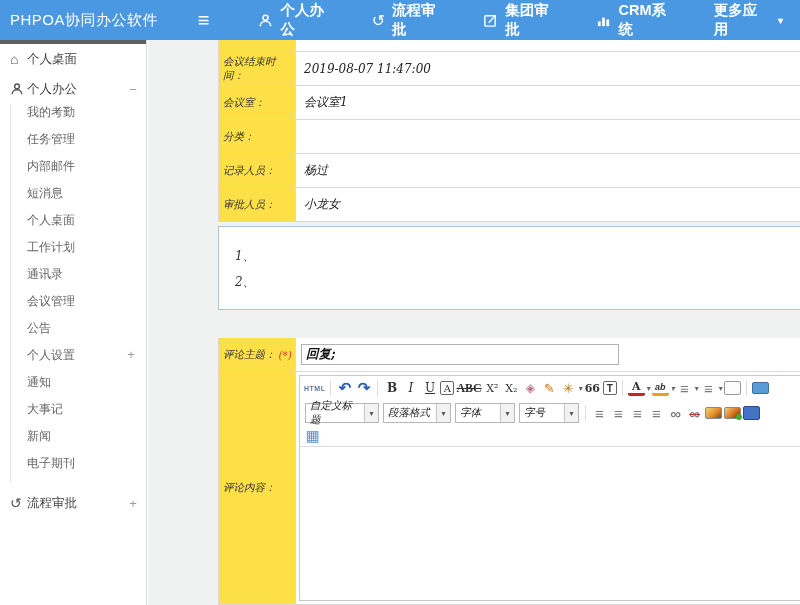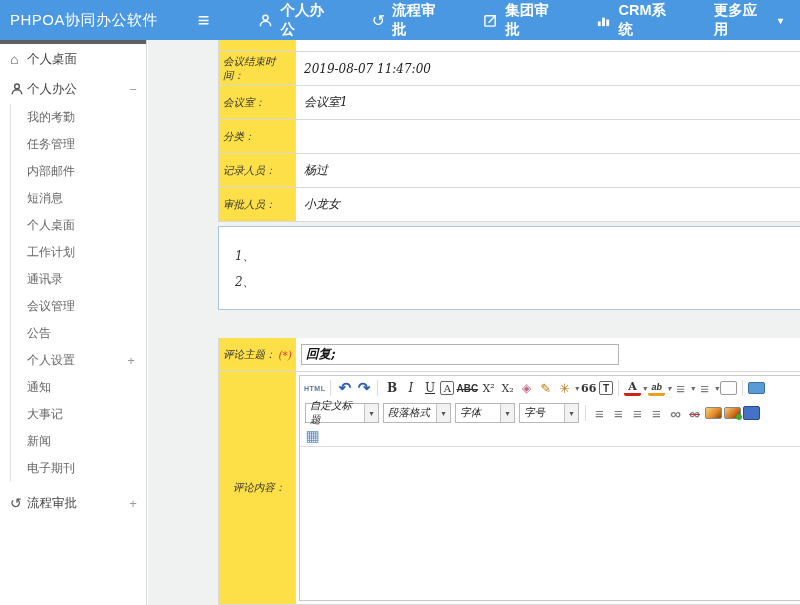--- a/index.html
+++ b/index.html
@@ -21,21 +21,21 @@
   
   .sidebar { position:absolute; left:0; top:40px; width:147px; height:565px;
              background:#fff; border-right:1px solid #d8d8d8; overflow:hidden; }
   .side-strip { height:4px; background:#5f5f5f; }
   .side-item { display:flex; align-items:center; height:30px; padding-left:10px;
                font-size:12.5px; color:#444; cursor:pointer; }
   .side-item .s-icon { width:17px; font-size:14px; color:#555; display:inline-flex; align-items:center; }
   .side-item .s-label { flex:1; }
   .side-item .s-toggle { width:26px; color:#999; font-size:13px; text-align:center; }
   .sub-group { margin-left:10px; border-left:1px solid #e2e2e2; }
-  .sub-item { display:flex; align-items:center; height:27px; padding-left:16px;
+  .sub-item { display:flex; height:27px; padding-left:16px;
               font-size:12px; color:#666; cursor:pointer; }
   .sub-item .s-label { flex:1; }
   .sub-item .s-toggle { width:30px; color:#999; font-size:13px; text-align:center; }
 
   
   .content { position:absolute; left:148px; top:40px; width:652px; height:565px;
              background:#f0f1f1; overflow:hidden; }
   .serifcn { font-family:"DejaVu Serif", serif; font-style:italic; }
 
   .form-table { position:absolute; left:70px; top:0; width:640px; background:#fff;
@@ -73,21 +73,21 @@
             cursor:pointer; border-radius:2px; }
   .tb-sep { width:1px; height:16px; background:#ddd; margin:0 4px; }
   .g-blue { color:#2e5fb7; font-size:15px; font-weight:bold; }
   .g-gray { color:#7c7c7c; font-size:15px; font-weight:bold; }
   .g-html { font-size:7px; color:#5a7a9a; font-weight:bold; letter-spacing:0.5px; }
   .g-serif { font-family:"DejaVu Serif", serif; }
   .g-bold { font-weight:bold; }
   .g-ital { font-style:italic; }
   .g-und { text-decoration:underline; }
   .g-boxed { border:1px solid #666; font-size:10px; height:14px; min-width:14px; }
-  .g-strike { text-decoration:line-through; font-size:10px; font-weight:bold; }
+  .g-strike { text-decoration:line-through; font-size:12px; font-weight:bold;font-family:Liberation Serif, serif; }
   .g-small { font-size:11px; }
   .g-pink { color:#c06a8a; font-size:12px; }
   .g-orange { color:#c07818; font-size:13px; }
   .g-fontcolor { font-family:"DejaVu Serif", serif; font-weight:bold;
                  border-bottom:3px solid #cc2222; height:15px; font-size:11px; }
   .g-highlight { font-size:9px; font-weight:bold; border-bottom:3px solid #e8a020; height:15px; }
   .tb-caret { font-size:8px; color:#666; margin-left:1px; }
   .pagebox { width:12px; height:14px; background:#fdfdfd; border:1px solid #999; }
   .screenbox { width:15px; height:12px; background:#5b9bd5; border:1px solid #3a6ea5; border-radius:2px; }
   .imgbox { width:15px; height:12px; border:1px solid #888;
@@ -282,21 +282,21 @@
     <div class="c-row1">
       <div class="f-label serifcn">
         <span>评论主题：</span>
           <span class="req">(*)</span>
       </div>
       <div class="f-value" style="padding-left:0;">
         <input class="subject-input" value="回复;" style="">
       </div>
     </div>
     <div class="c-row2">
-      <div class="f-label serifcn" style="border-bottom:1px solid #d9d9d9;justify-content:center;">
+      <div class="f-label serifcn" style="border-bottom:1px solid #d9d9d9;">
         <span>评论内容：</span>
       </div>
       <div style="flex:1; display:flex; background:#fff; border-bottom:1px solid #d9d9d9;">
         <div class="editor">
           <div class="tb-row tb-row1" id="tb-row1">
               <span style="display: inline-flex; align-items: center;">
                 <span class="tb-btn g-html">HTML</span>
               </span>
               <span class="tb-sep"></span>
               <span style="display: inline-flex; align-items: center;">

